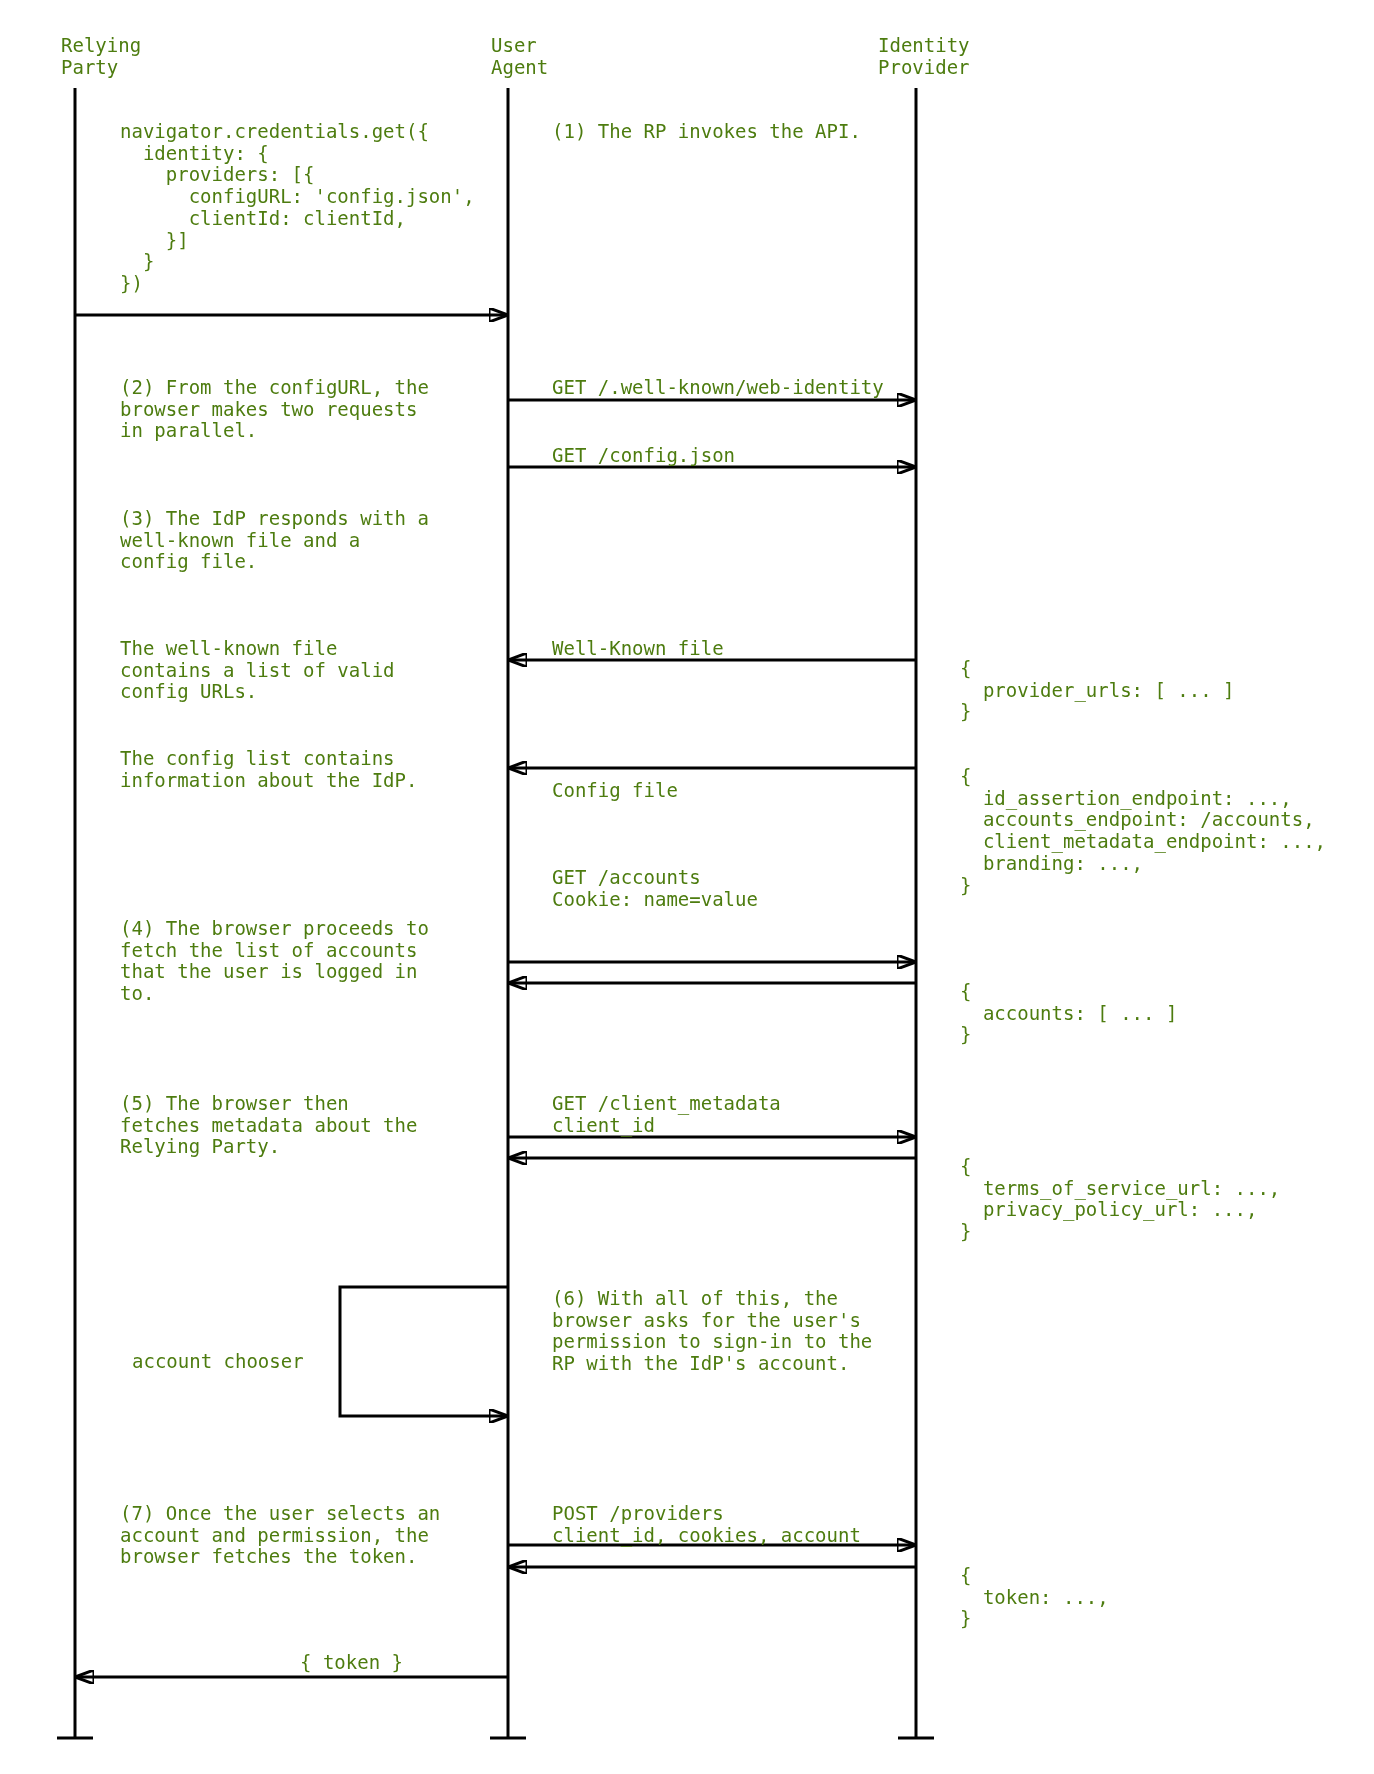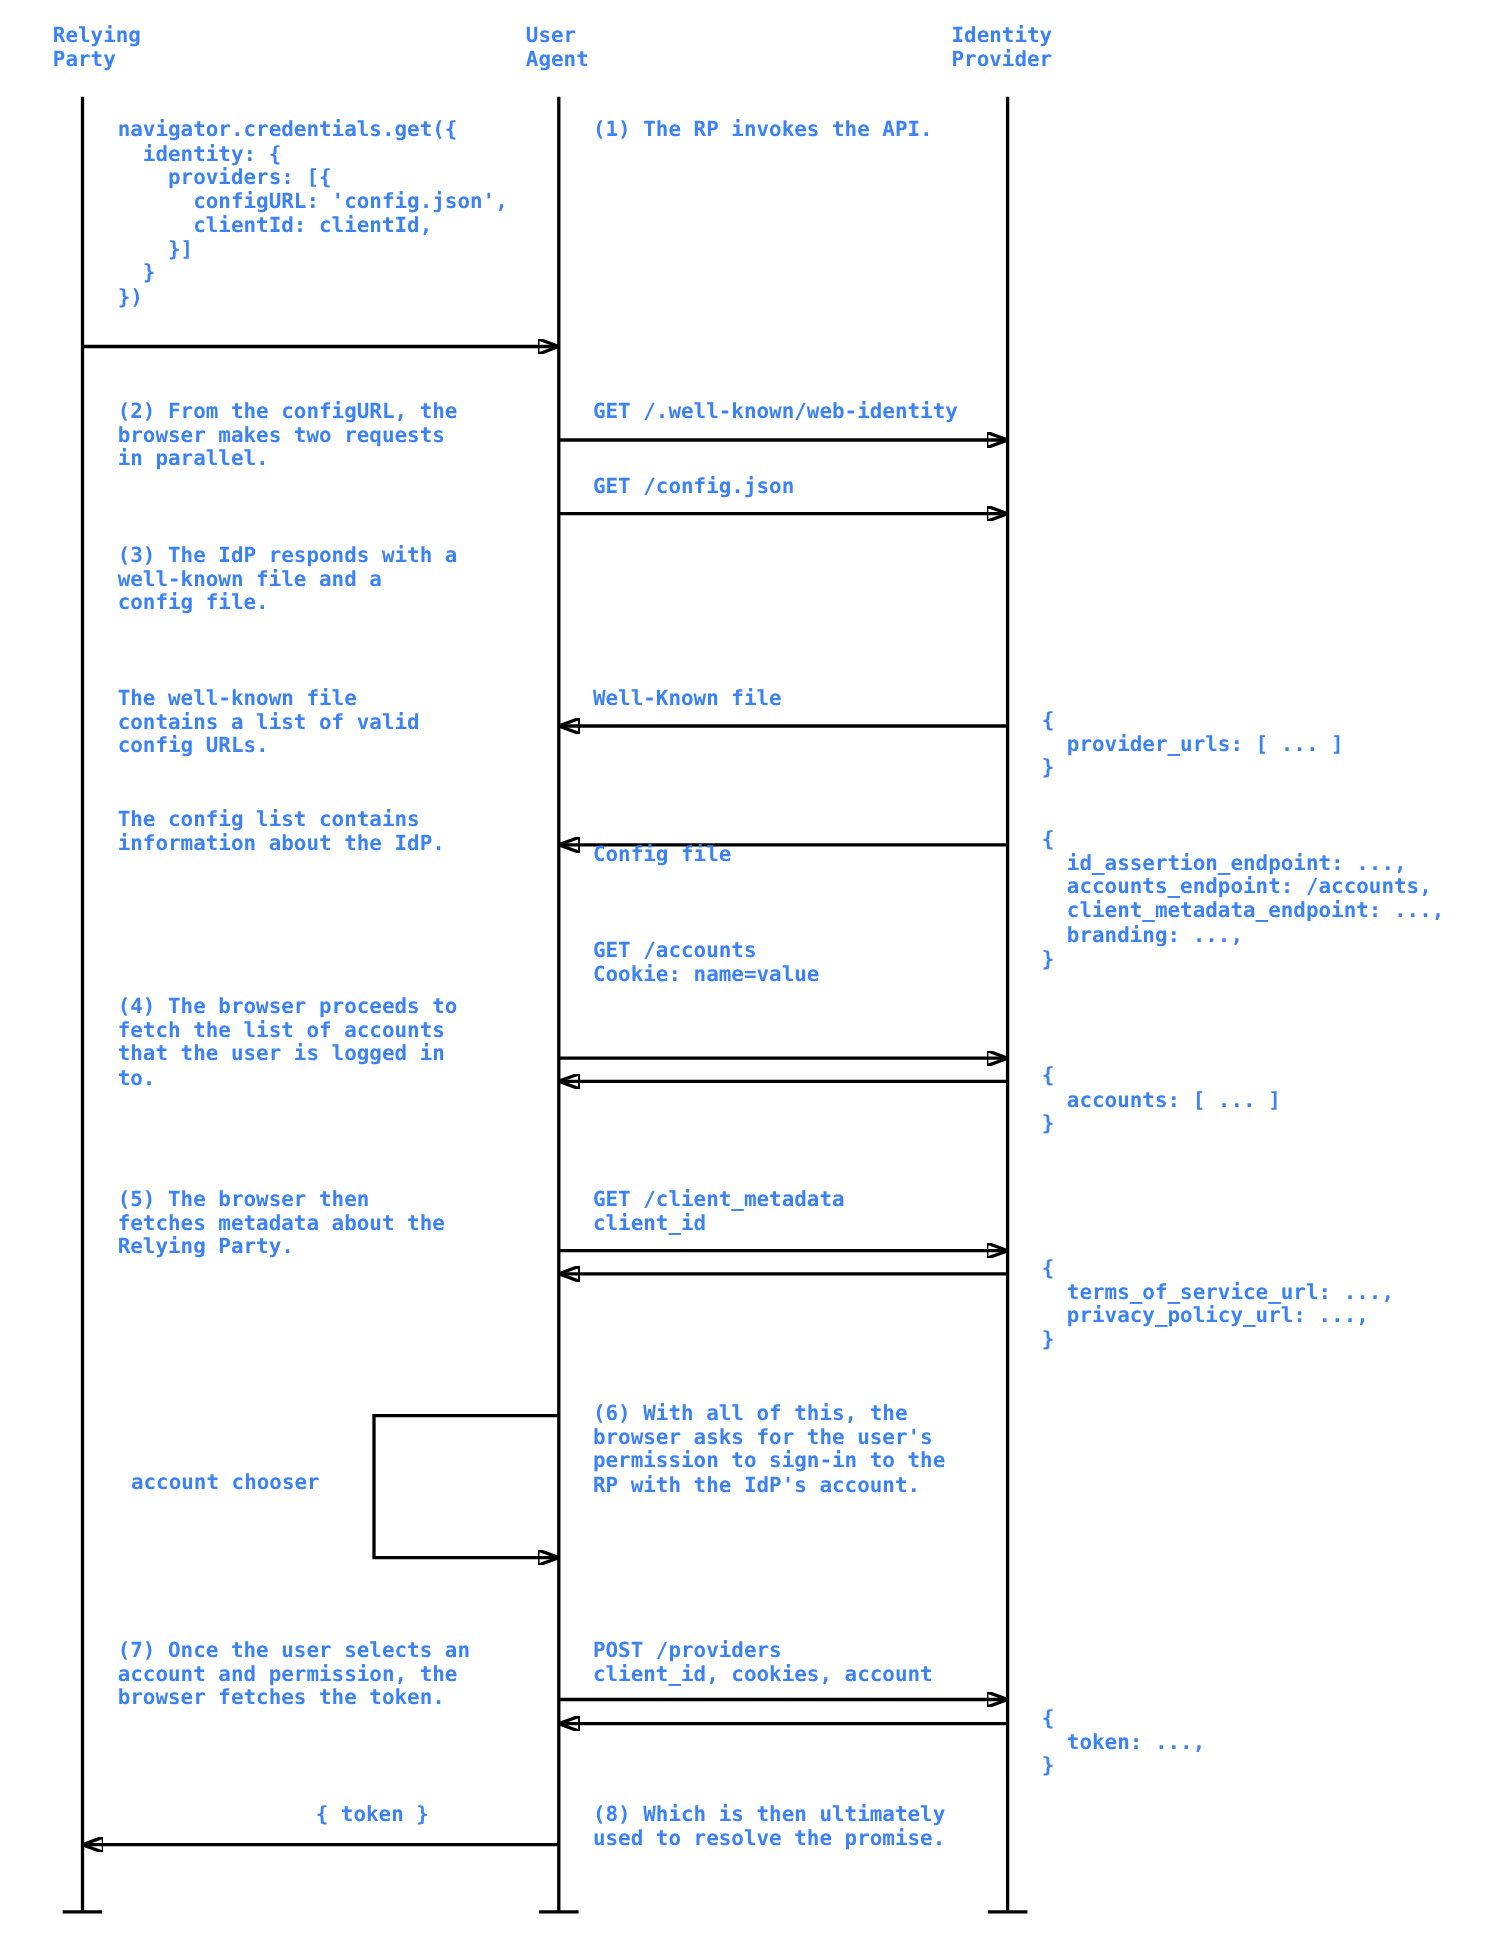--- a/index.html
+++ b/index.html
@@ -7,27 +7,26 @@
     position:relative;
     width:1374px;
     height:1774px;
     background:#ffffff;
     font-family:"DejaVu Sans Mono", monospace;
     color:#000000;
     overflow:hidden;
   }
   .t{
     position:absolute;
-    margin:0;
+    margin:13px;
     font-family:"DejaVu Sans Mono", monospace;
     font-size:19px;
     line-height:21.7px;
     white-space:pre;
-    color:#3b82f6;
-    font-weight:bold;
+    color:#4d7c0f;
   }
   .wires{
     position:absolute;
     left:0;top:0;
     width:1374px;height:1774px;
   }
   .wires path, .wires line{
     stroke:#000000;
     stroke-width:3;
     fill:none;
@@ -111,22 +110,20 @@
   <pre class="t" style="left:539px;top:854px;">GET /accounts
 Cookie: name=value</pre>
   <pre class="t" style="left:539px;top:1080px;">GET /client_metadata
 client_id</pre>
   <pre class="t" style="left:539px;top:1275px;">(6) With all of this, the
 browser asks for the user's
 permission to sign-in to the
 RP with the IdP's account.</pre>
   <pre class="t" style="left:539px;top:1490px;">POST /providers
 client_id, cookies, account</pre>
-  <pre class="t" style="left:539px;top:1639px;">(8) Which is then ultimately
-used to resolve the promise.</pre>
 
   <pre class="t" style="left:947px;top:645px;">{
   provider_urls: [ ... ]
 }</pre>
   <pre class="t" style="left:947px;top:753px;">{
   id_assertion_endpoint: ...,
   accounts_endpoint: /accounts,
   client_metadata_endpoint: ...,
   branding: ...,
 }</pre>

